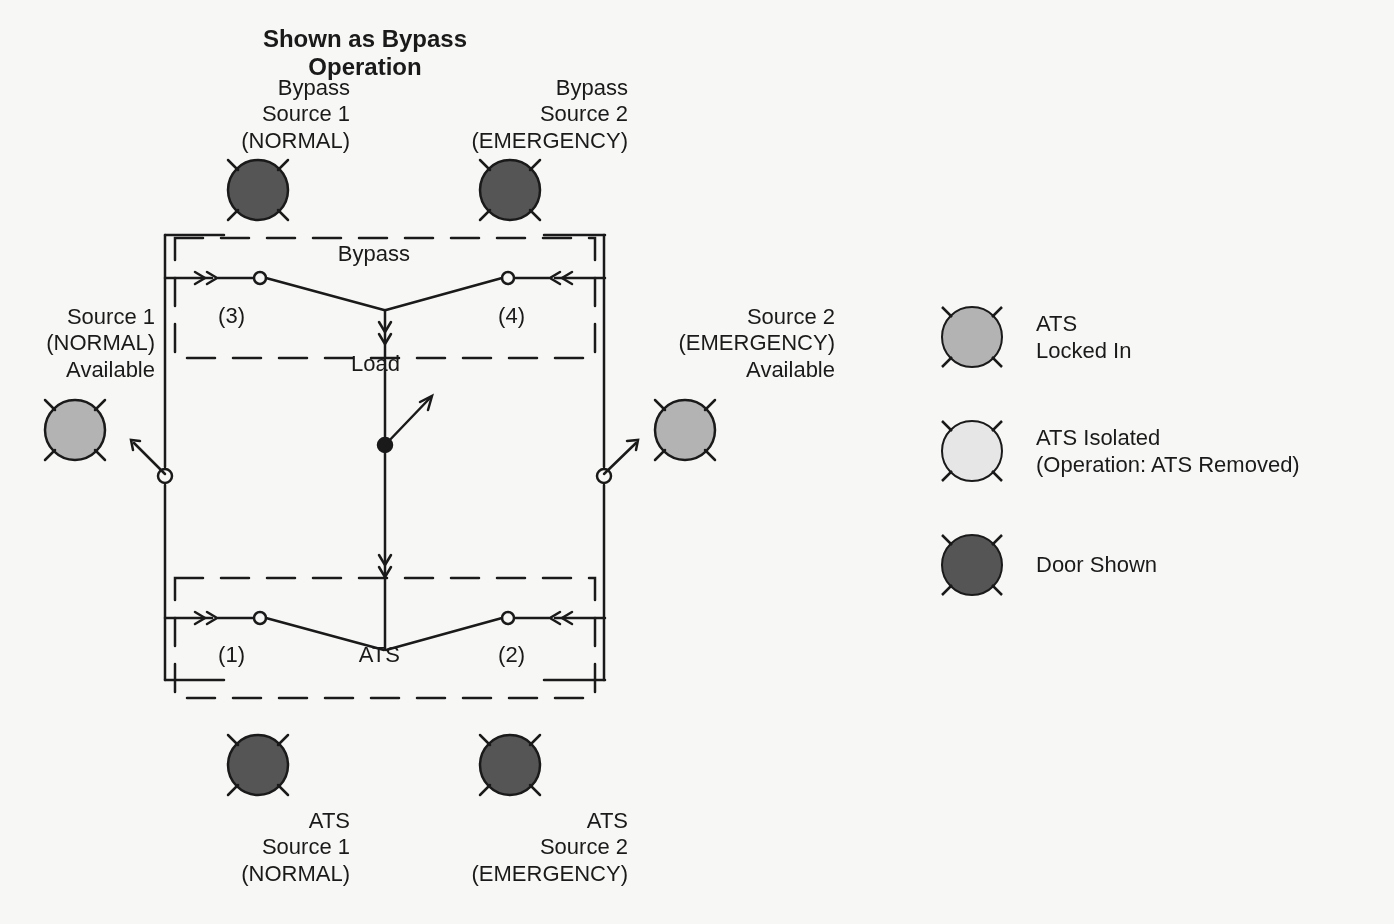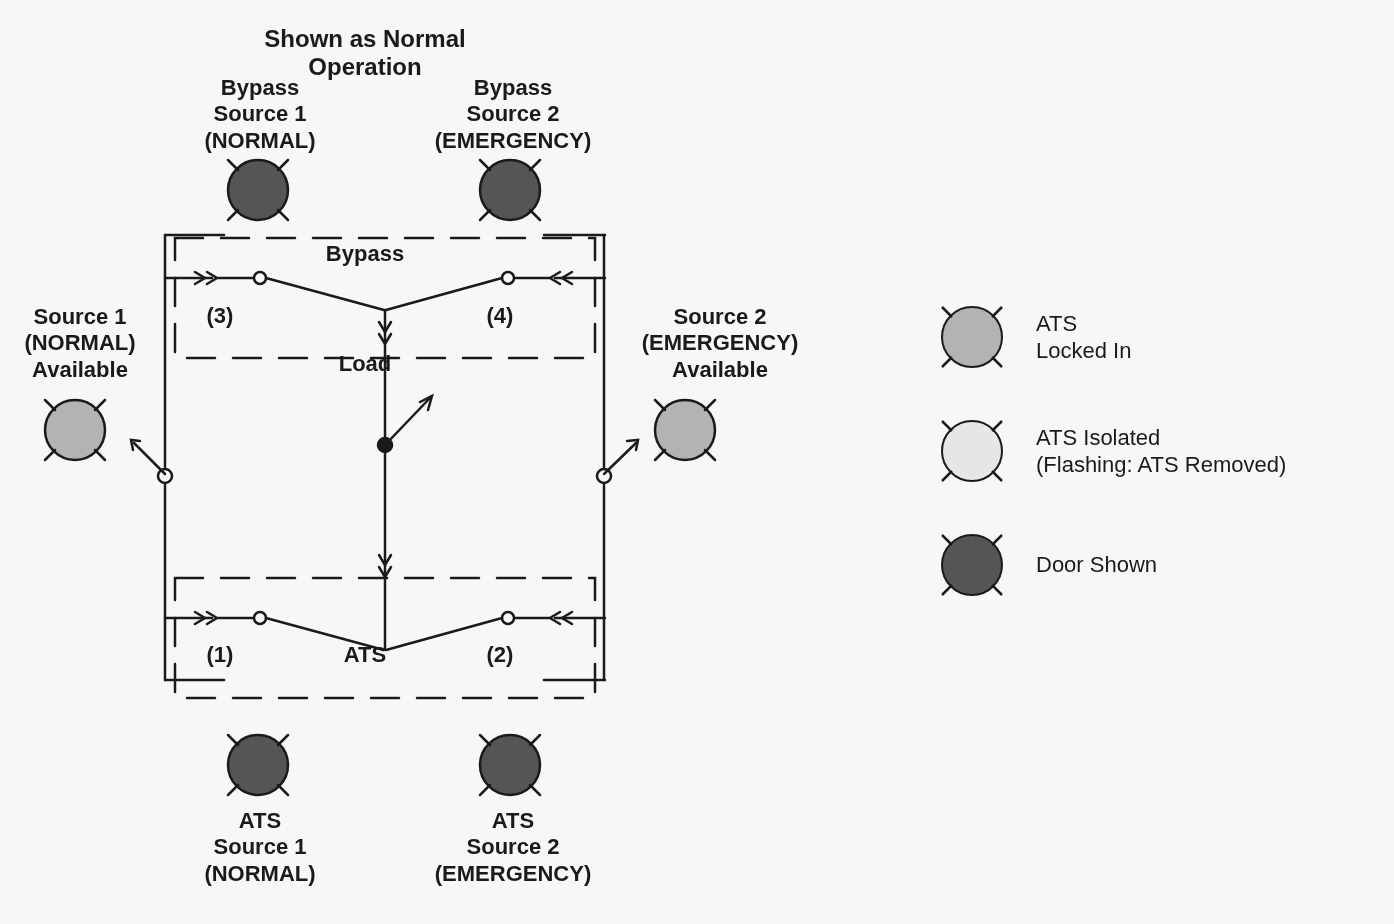--- a/index.html
+++ b/index.html
@@ -22,23 +22,22 @@
   .title {
     position: absolute;
     font-weight: 700;
     font-size: 24px;
     text-align: center;
   }
   .label {
     position: absolute;
     font-size: 22px;
     line-height: 1.2;
-    text-align: center;
+    text-align: right;
     white-space: pre;
-    font-weight: bold;
   }
   .legend {
     position: absolute;
     left: 930px;
     top: 295px;
     width: 430px;
   }
   .legend-row {
     display: flex;
     align-items: center;
@@ -49,21 +48,21 @@
     line-height: 1.25;
     margin-left: 22px;
     white-space: pre;
   }
 </style>
 </head>
 <body>
 
 <div class="page">
 
-  <div class="title" style="left:205px; top:25px; width:320px;">Shown as Normal Operation</div>
+  <div class="title" style="left:205px; top:25px; width:320px;">Shown as Bypass Operation</div>
 
   <div class="label" style="left:170px; top:75px; width:180px;">Bypass
 Source 1
 (NORMAL)</div>
   <div class="label" style="left:398px; top:75px; width:230px;">Bypass
 Source 2
 (EMERGENCY)</div>
 
   <div class="label" style="left:5px; top:304px; width:150px;">Source 1
 (NORMAL)
@@ -101,21 +100,21 @@
     </div>
     <div class="legend-row">
       <svg width="84" height="84">
         <circle cx="42" cy="42" r="30" fill="#e6e6e6" stroke="#1a1a1a" stroke-width="2"></circle>
         <line x1="12" y1="12" x2="22" y2="22" stroke="#1a1a1a" stroke-width="2.5"></line>
         <line x1="72" y1="12" x2="62" y2="22" stroke="#1a1a1a" stroke-width="2.5"></line>
         <line x1="12" y1="72" x2="22" y2="62" stroke="#1a1a1a" stroke-width="2.5"></line>
         <line x1="72" y1="72" x2="62" y2="62" stroke="#1a1a1a" stroke-width="2.5"></line>
       </svg>
       <div class="legend-text">ATS Isolated
-(Flashing: ATS Removed)</div>
+(Operation: ATS Removed)</div>
     </div>
     <div class="legend-row">
       <svg width="84" height="84">
         <circle cx="42" cy="42" r="30" fill="#555555" stroke="#1a1a1a" stroke-width="2"></circle>
         <line x1="12" y1="12" x2="22" y2="22" stroke="#1a1a1a" stroke-width="2.5"></line>
         <line x1="72" y1="12" x2="62" y2="22" stroke="#1a1a1a" stroke-width="2.5"></line>
         <line x1="12" y1="72" x2="22" y2="62" stroke="#1a1a1a" stroke-width="2.5"></line>
         <line x1="72" y1="72" x2="62" y2="62" stroke="#1a1a1a" stroke-width="2.5"></line>
       </svg>
       <div class="legend-text">Door Shown</div>

